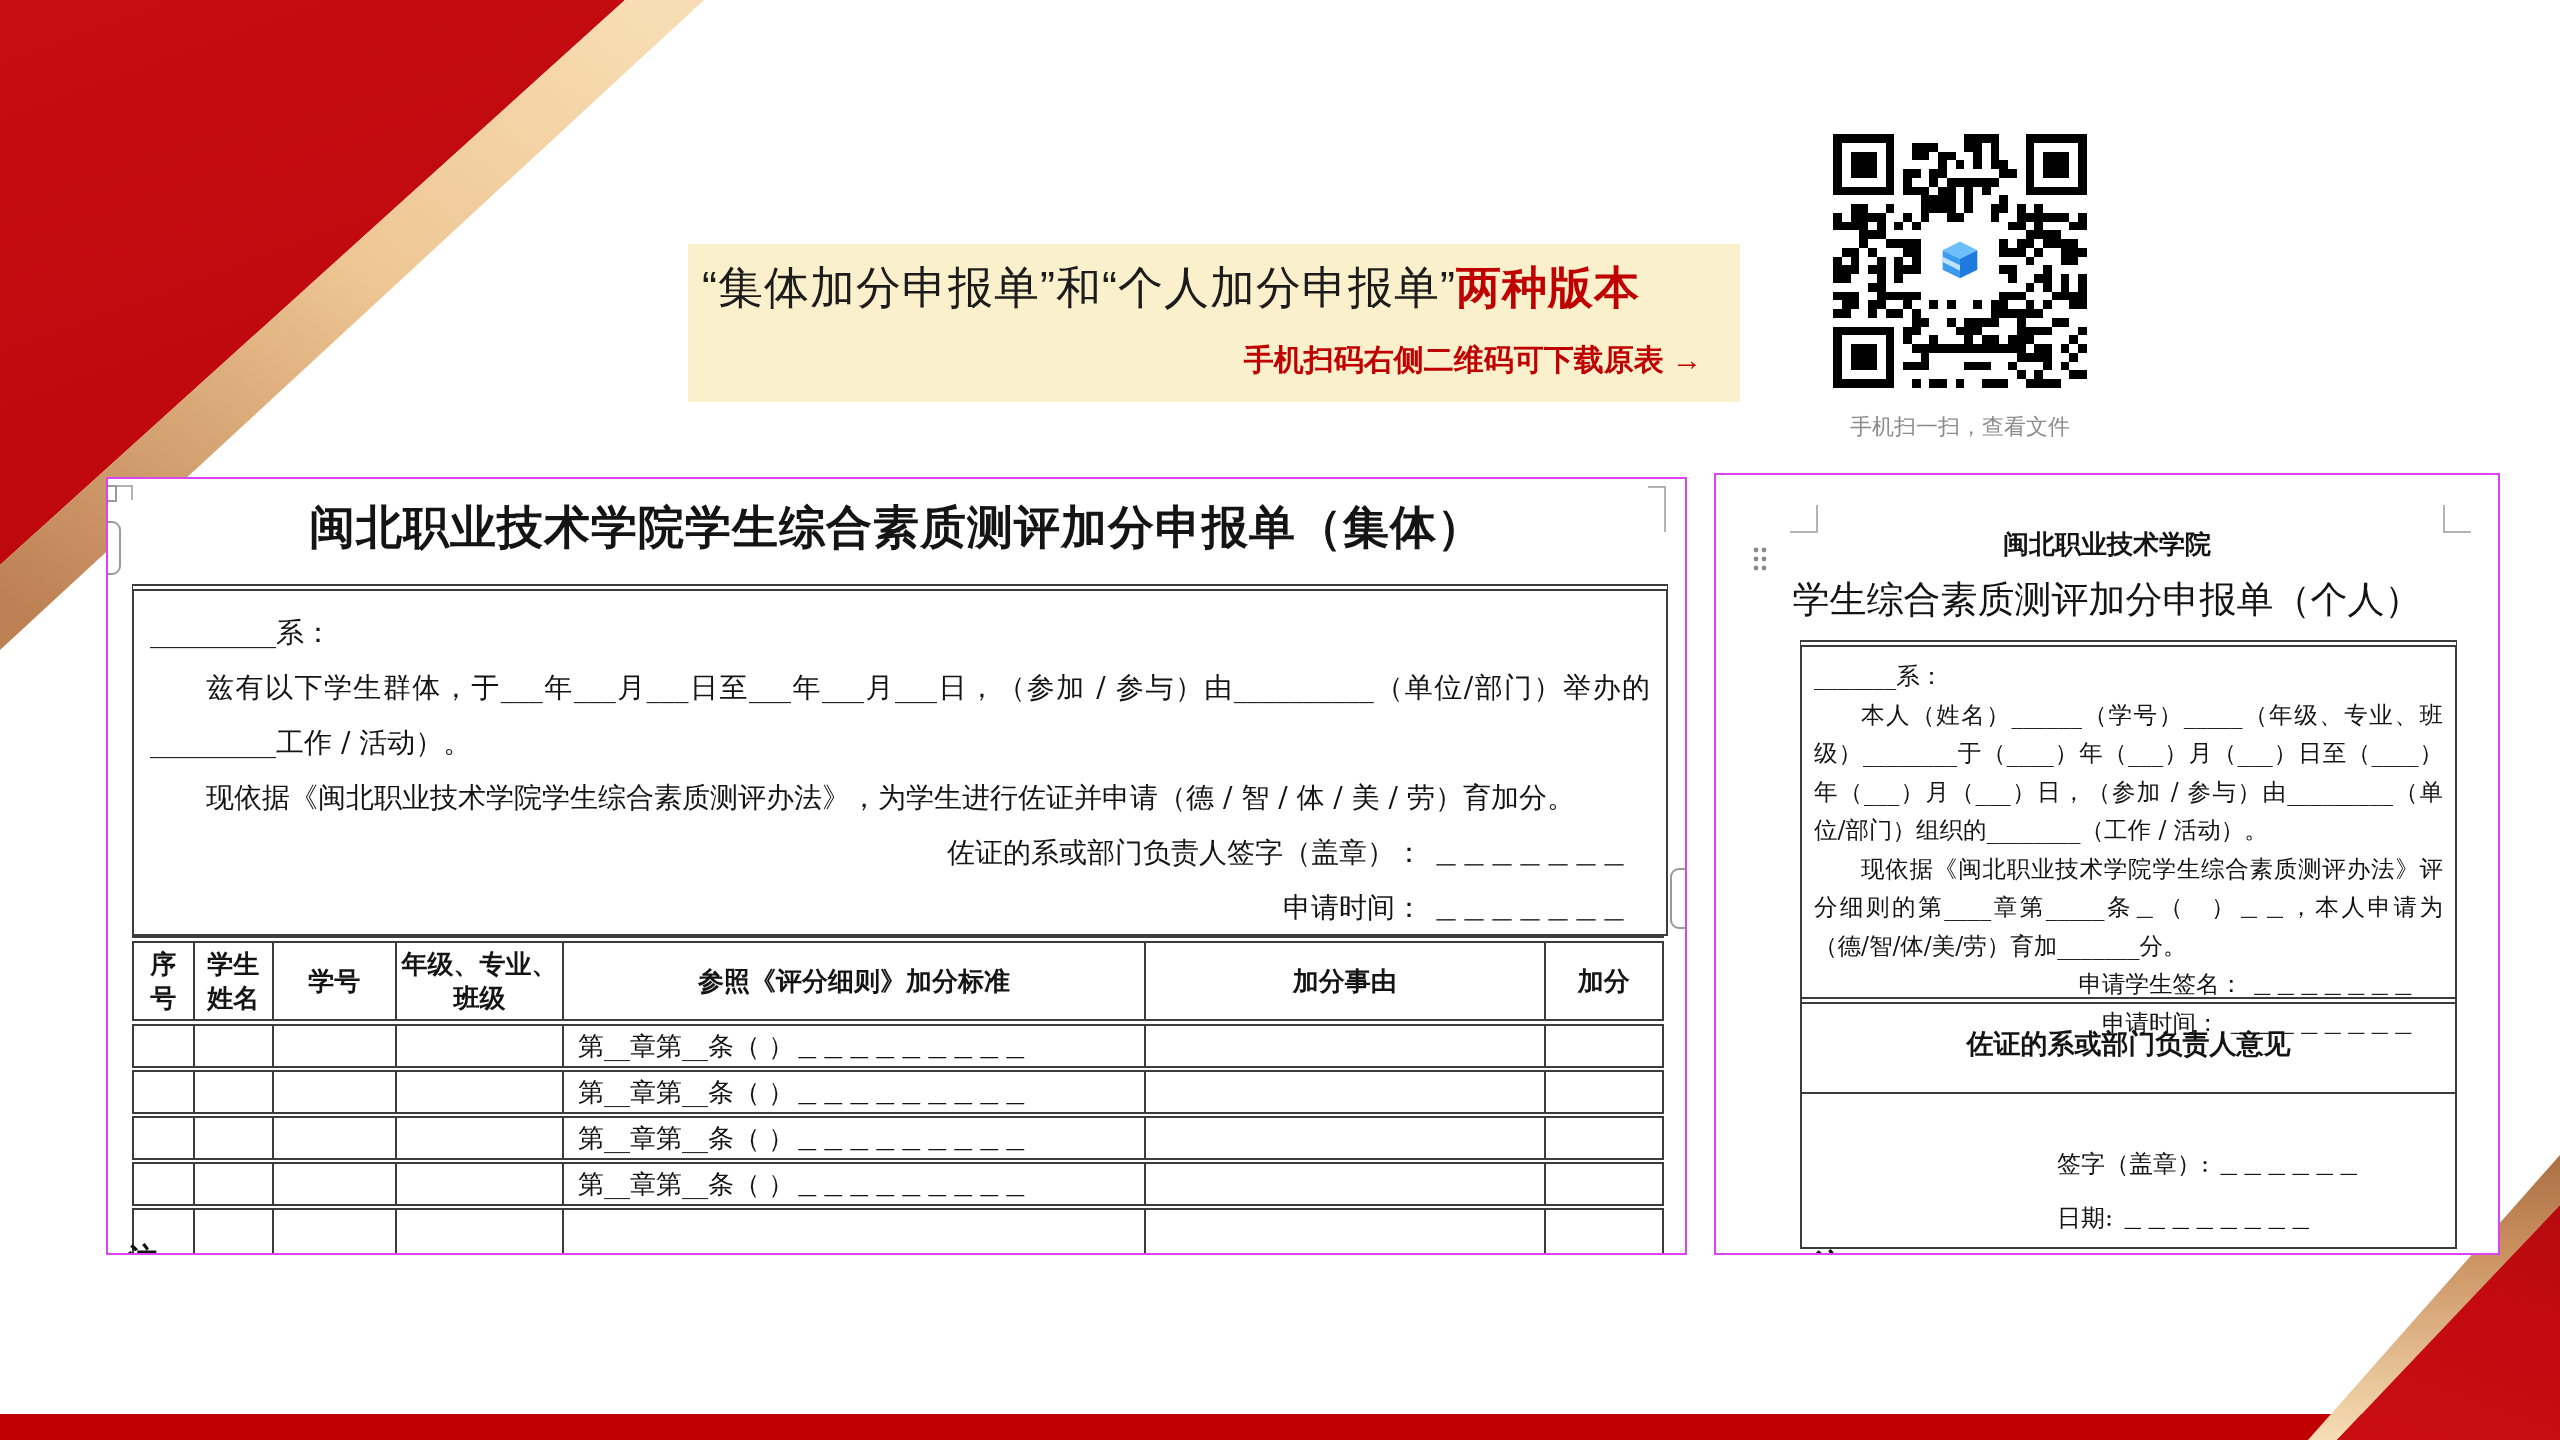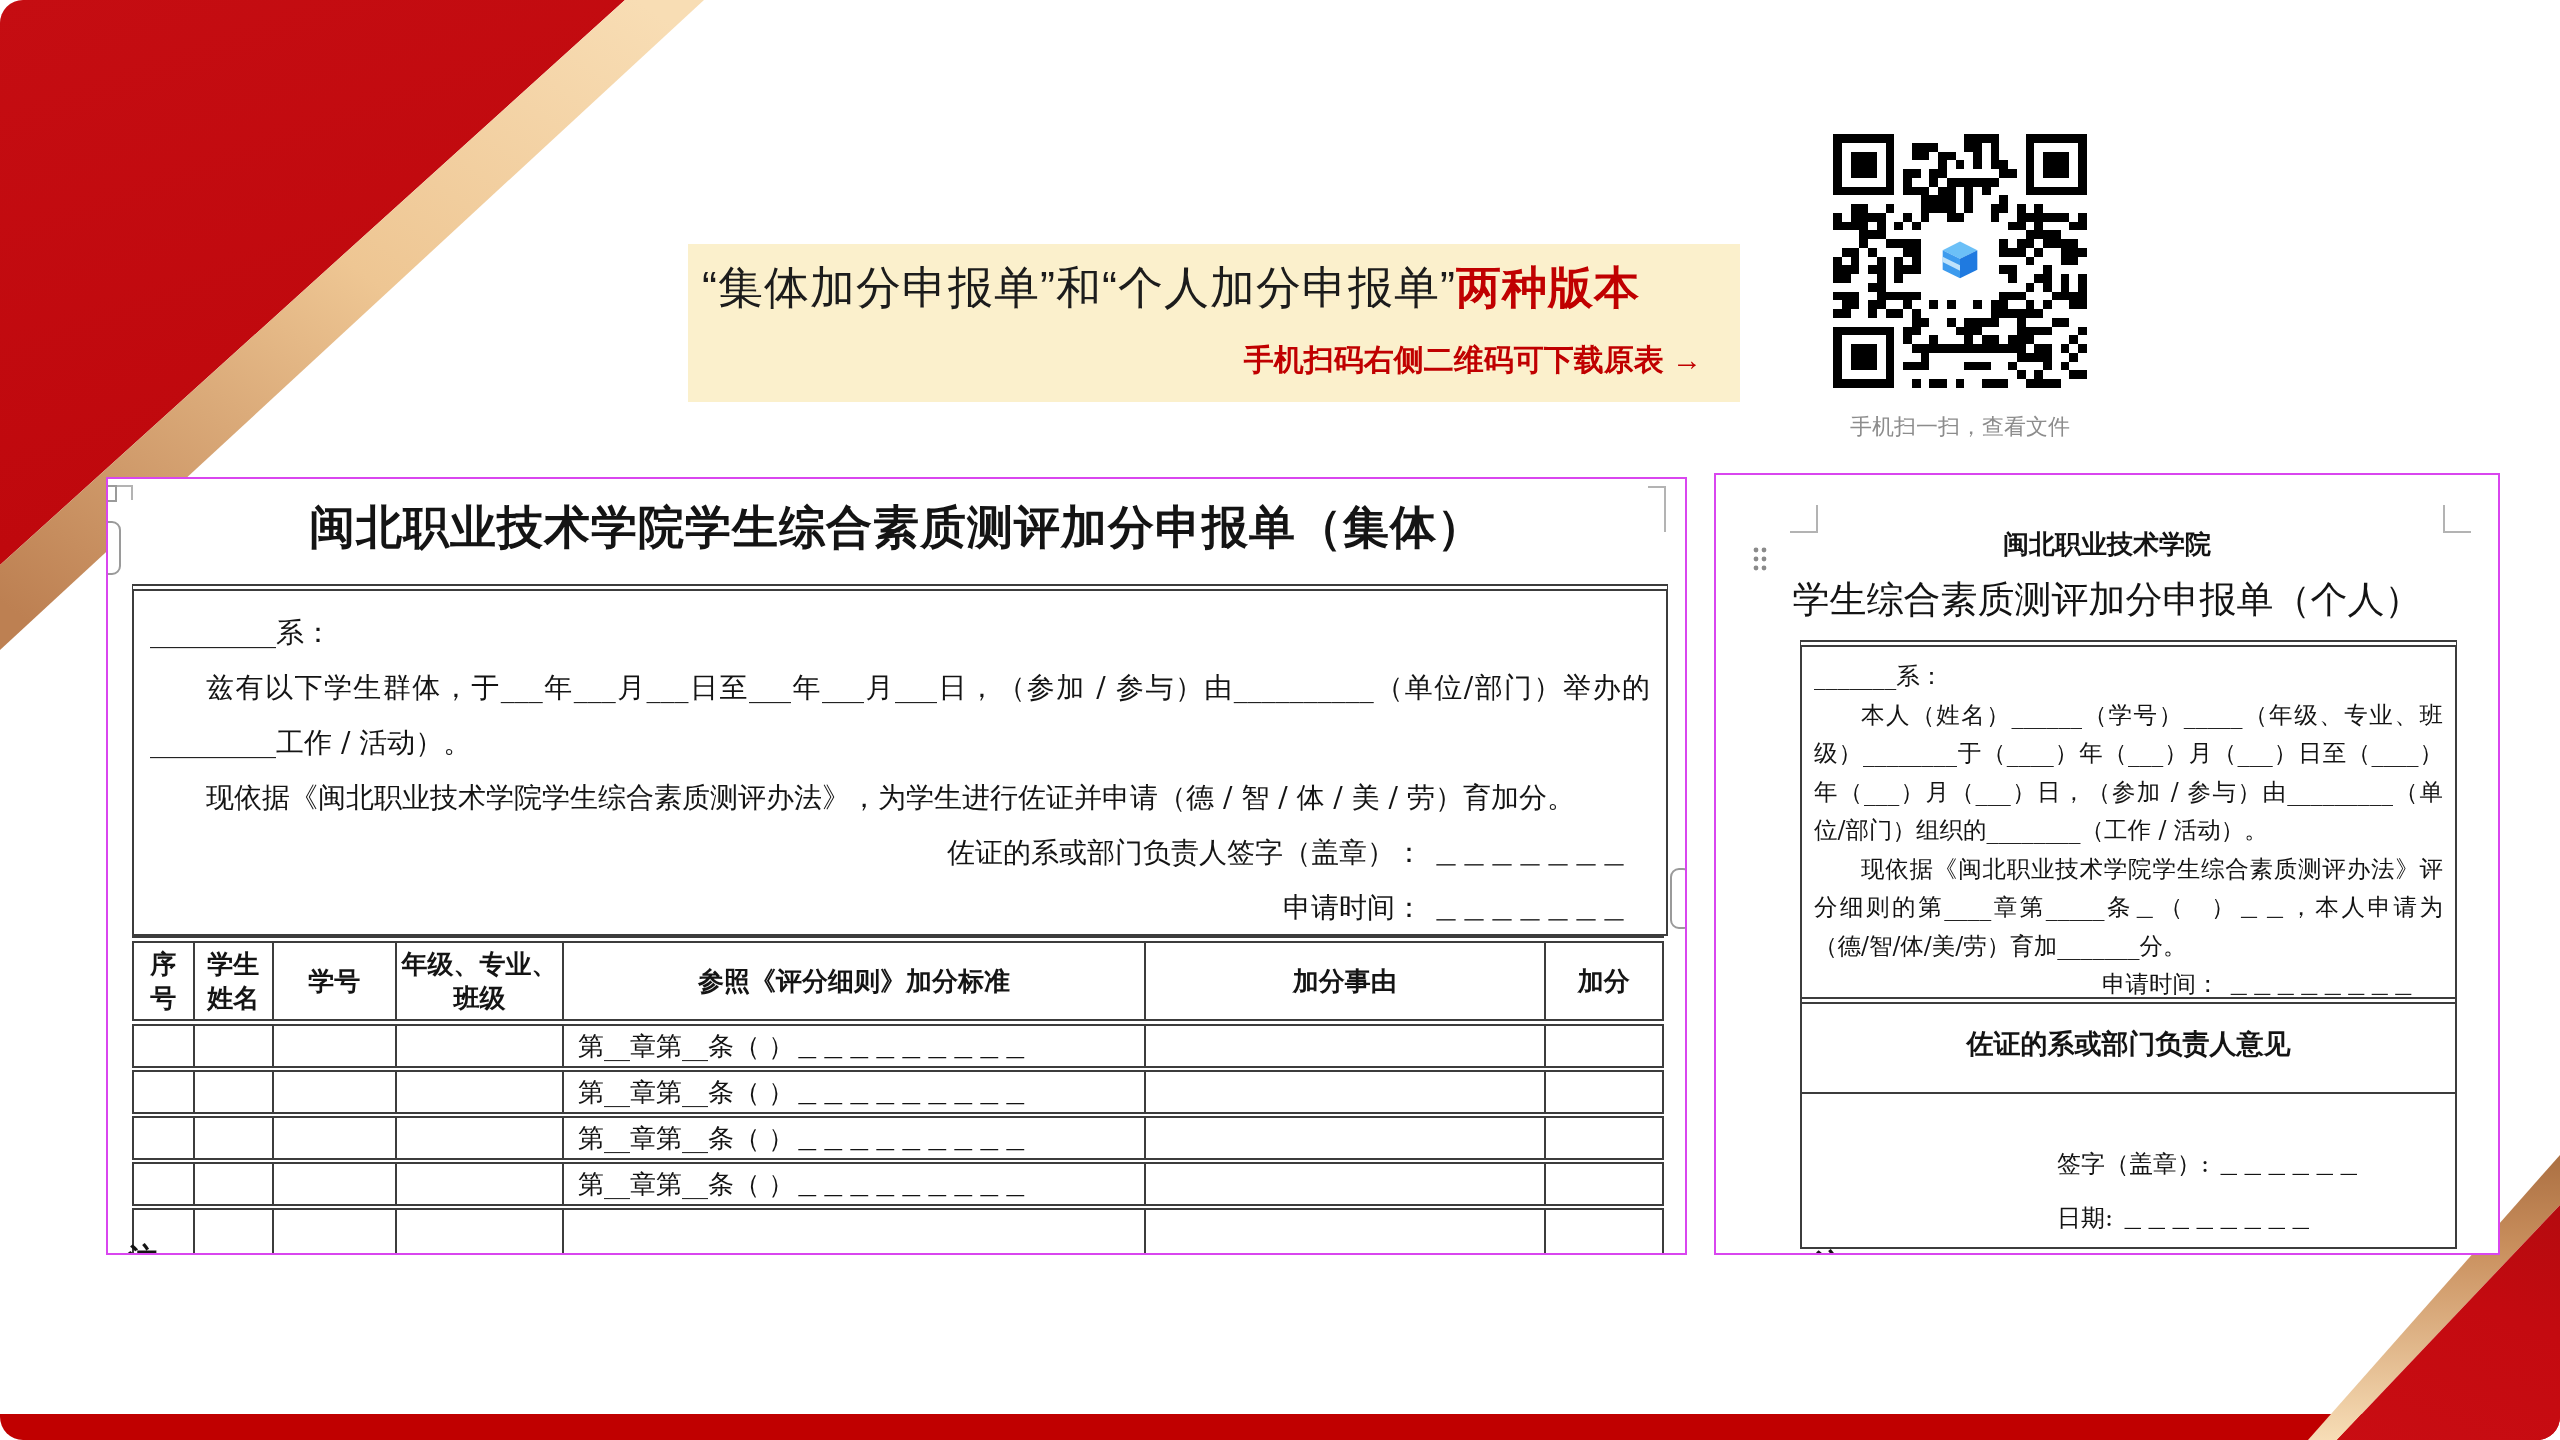--- a/index.html
+++ b/index.html
@@ -1,18 +1,18 @@
 <!DOCTYPE html>
 <html><head>
 <meta charset="utf-8">
 <style>
   html,body{margin:0;padding:0;}
   body{width:2560px;height:1440px;overflow:hidden;background:#ffffff;
        font-family:"Liberation Sans",sans-serif;}
-  .slide{position:absolute;left:0;top:0;width:2560px;height:1440px;background:#fff;overflow:hidden;border-radius:23px;}
+  .slide{position:absolute;left:0;top:0;width:2560px;height:1440px;background:#fff;overflow:hidden;}
 
   
   .deco{position:absolute;pointer-events:none;}
   .tl-red{left:0;top:0;width:720px;height:660px;
     background:linear-gradient(160deg,#c50d12 0%,#bf080d 60%,#c2090f 100%);
     clip-path:polygon(0 0,625px 0,0 565px);}
   .tl-tan{left:0;top:0;width:720px;height:660px;
     background:linear-gradient(215deg,#f8ddb4 5%,#eec693 45%,#bd8052 95%);
     clip-path:polygon(625px 0,704px 0,0 650px,0 565px);}
   .bottom-bar{left:0;top:1414px;width:2560px;height:26px;background:#c00000;}
@@ -503,20 +503,21 @@
     </svg>
 
     <div class="rf-t1">闽北职业技术学院</div>
     <div class="rf-t2">学生综合素质测评加分申报单（个人）</div>
 
     <div class="rf-box">
       <div class="rf-a">
         <div>_______系：</div>
         <div class="j indent">本人（姓名）______（学号）_____（年级、专业、班级）________于（____）年（___）月（___）日至（____）年（___）月（___）日，（参加 / 参与）由_________（单位/部门）组织的________（工作 / 活动）。</div>
         <div class="j indent">现依据《闽北职业技术学院学生综合素质测评办法》评分细则的第____章第_____条＿（　）＿＿，本人申请为（德/智/体/美/劳）育加_______分。</div>
+        <div class="r">申请学生签名： ＿＿＿＿＿＿＿</div>
         <div class="r">申请时间： ＿＿＿＿＿＿＿＿</div>
       </div>
       <div class="rf-b">佐证的系或部门负责人意见</div>
       <div class="rf-c">
         <div class="rf-sig">签字（盖章）: ＿＿＿＿＿＿</div>
         <div class="rf-date">日期: ＿＿＿＿＿＿＿＿</div>
       </div>
     </div>
     <div class="note" style="left:98px;top:770px;">注</div>
   </div>

